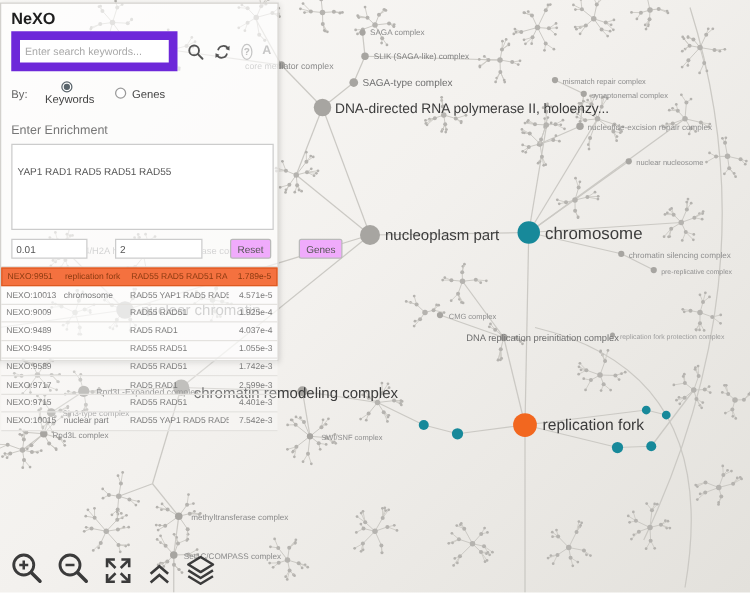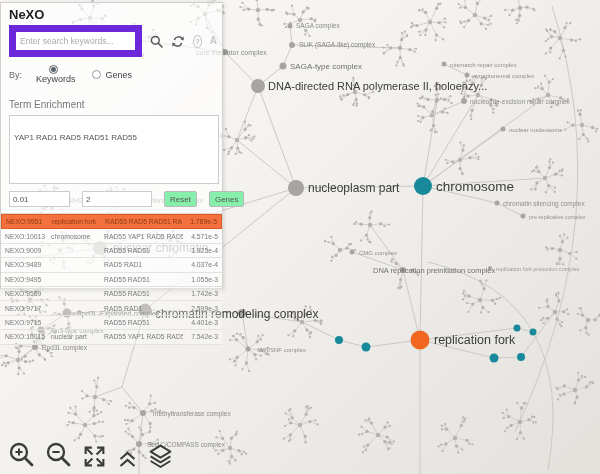--- a/index.html
+++ b/index.html
@@ -41,26 +41,26 @@
     display:inline-block;position:relative;margin-right:5px;background:#fff;box-sizing:border-box;
   }
   .radio.checked{border-color:#5a646b;}
   .radio.checked::after{content:"";position:absolute;left:1.2px;top:1.2px;right:1.2px;bottom:1.2px;background:#5a646b;border-radius:50%;}
   .te-heading{font-size:10px;color:#777;padding:15px 8px 5px;}
   .genes-textarea{
     display:block;margin:0 8px;width:200px;height:33px;border:1px solid #ccc;
     font-size:8px;color:#555;padding:17px 4px;resize:none;background:#fff;
     font-family:inherit;box-sizing:content-box;outline:none;
   }
-  .params-row{display:flex;align-items:center;gap:12px;padding:7px 8px 6px;}
+  .params-row{display:flex;align-items:center;gap:22px;padding:7px 8px 6px;}
   .param-input{height:14px;border:1px solid #ccc;font-size:8px;color:#555;padding:0 3px;background:#fff;font-family:inherit;outline:none;}
   .pv-input{width:53px;}
   .mg-input{width:62px;}
   .btn{
-    font-size:8px;color:#555;background:#86efac;border:1px solid #b9b9b9;border-radius:2px;
+    font-size:8px;color:#555;background:#f0abfc;border:1px solid #b9b9b9;border-radius:2px;
     padding:2.5px 5px;font-family:inherit;cursor:pointer;
   }
   .results{border-top:1px solid #dcdad6;}
   .trow{
     display:flex;align-items:center;padding:0 4px;height:14.4px;
     border-bottom:1px solid #e4e2df;font-size:6.8px;color:#7a7a7a;
     background:rgba(255,255,255,0.30);cursor:pointer;box-sizing:border-box;
   }
   .trow.hl{
     background:#f4713f;border:1px solid #dd5a22;color:#8b3a10;height:15.4px;
@@ -2062,21 +2062,21 @@
     <label class="lbl-keywords">
       <span class="radio checked"></span>
       <span>Keywords</span>
     </label>
     <label class="lbl-genes">
       <span class="radio"></span>
       <span>Genes</span>
     </label>
   </div>
 
-  <div class="te-heading">Term Enrichment</div>
+  <div class="te-heading">Enter Enrichment</div>
 
   <textarea class="genes-textarea" style="">YAP1 RAD1 RAD5 RAD51 RAD55</textarea>
 
   <div class="params-row">
     <input class="param-input pv-input" type="text" value="0.01" style="">
     <input class="param-input mg-input" type="text" value="2" style="">
     <button class="btn">Reset</button>
     <button class="btn">Genes</button>
   </div>
 

